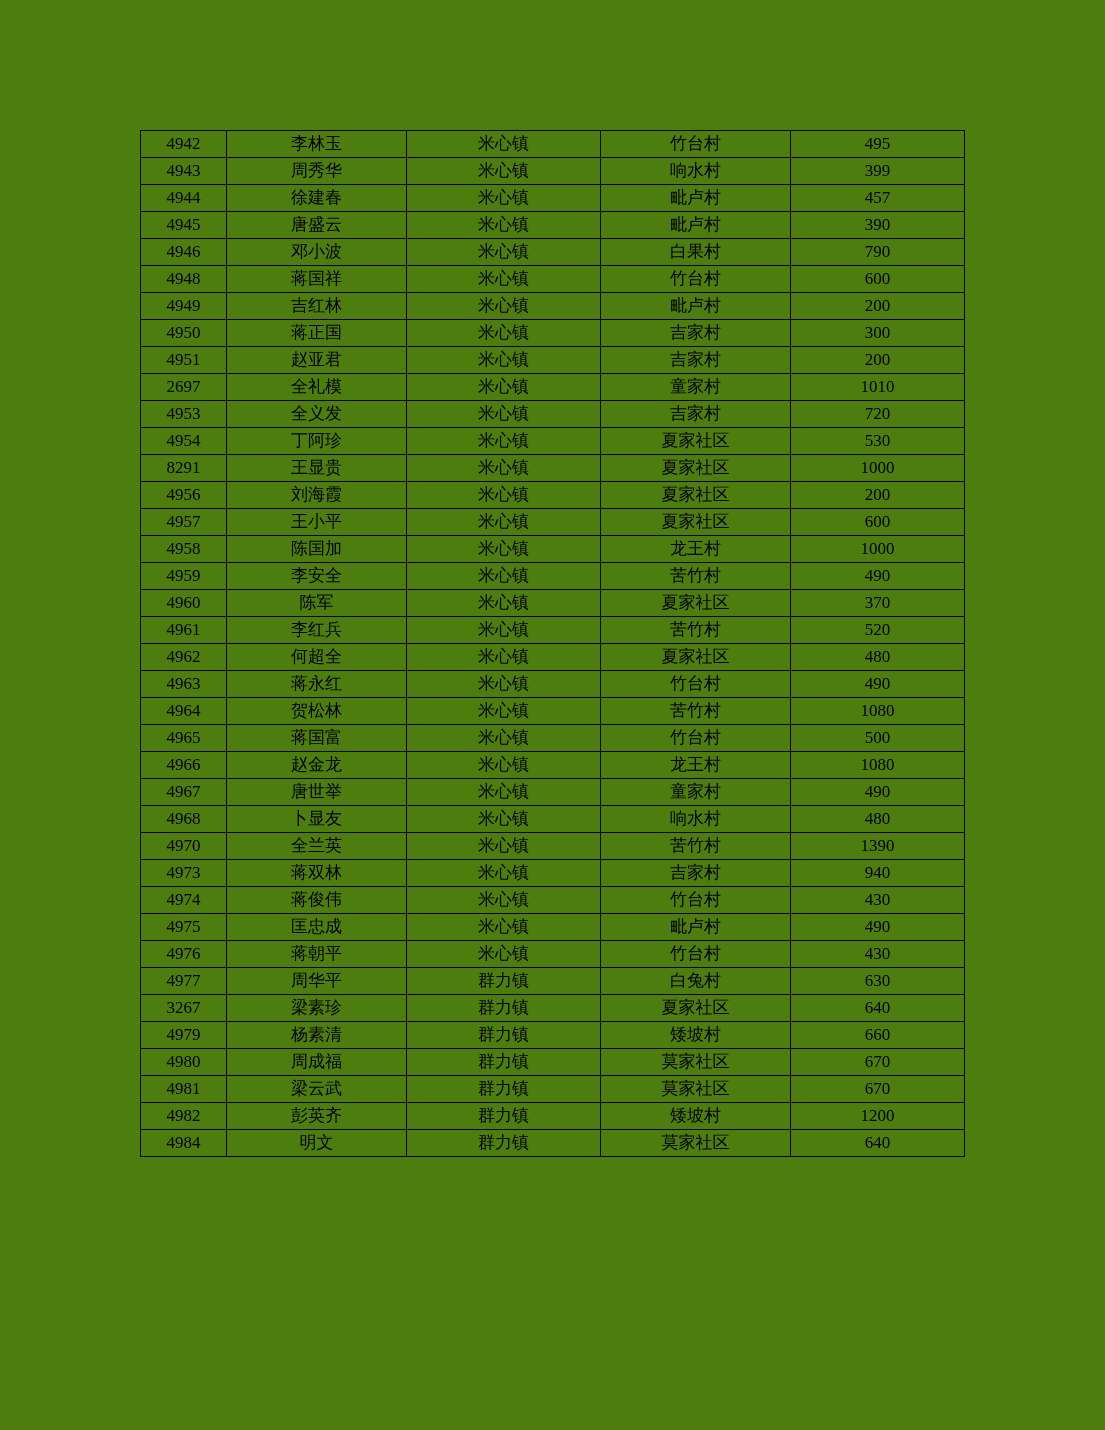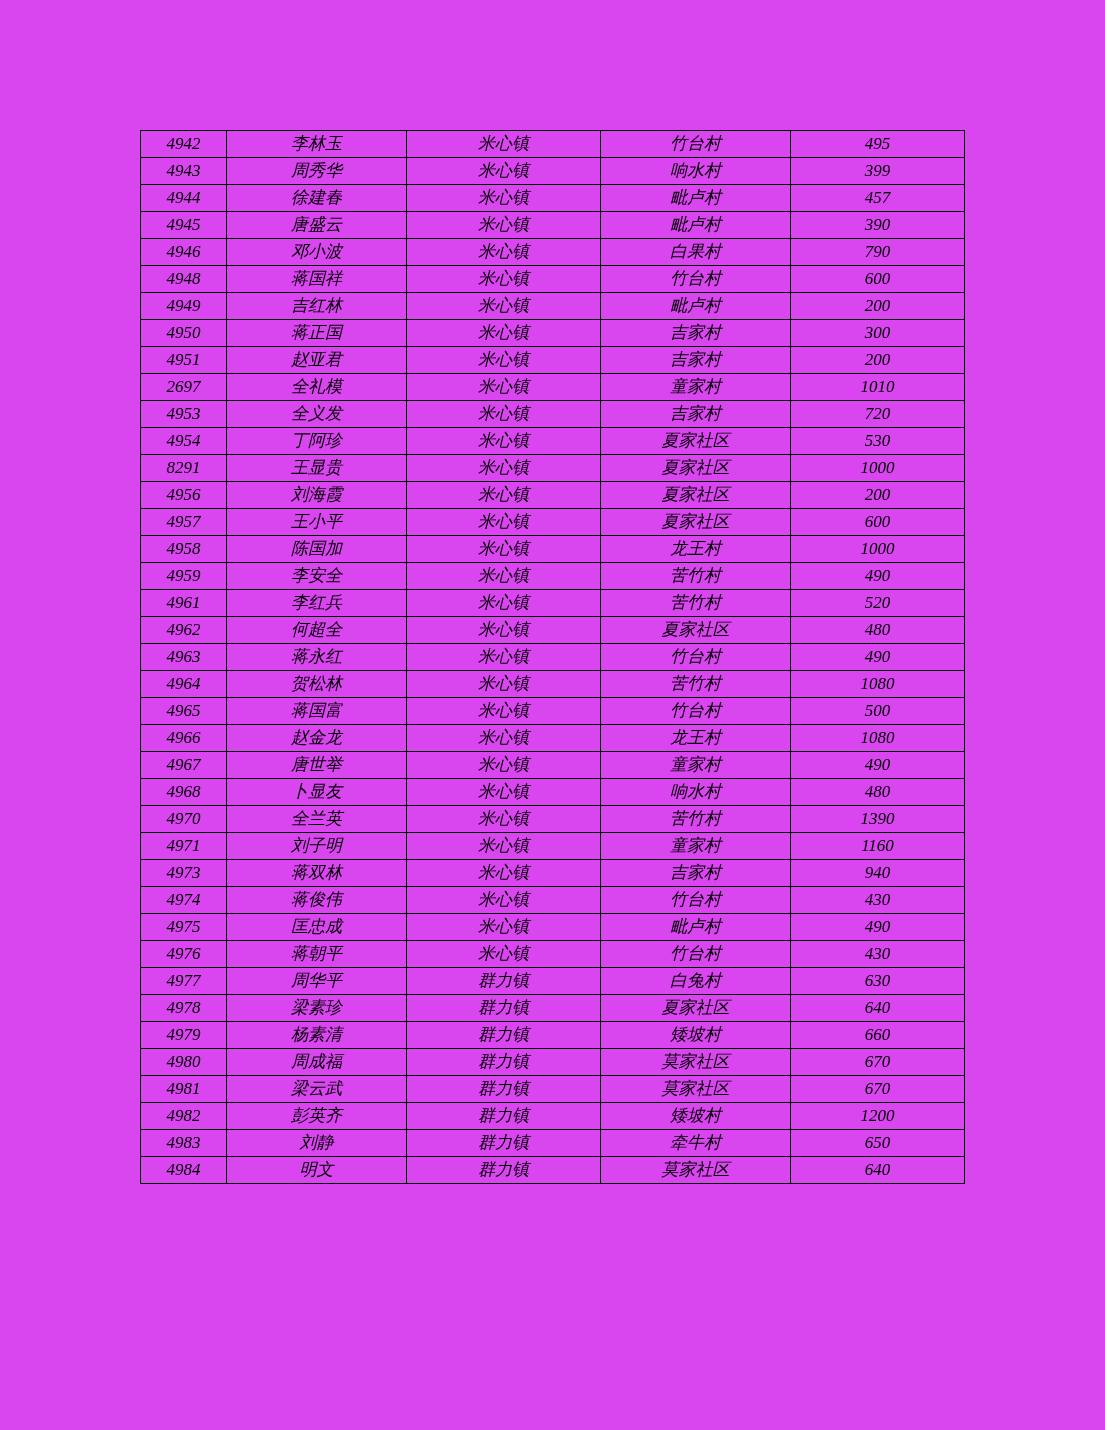--- a/index.html
+++ b/index.html
@@ -13,22 +13,21 @@
     position: relative;
     font-family: "Liberation Serif", "DejaVu Serif", serif;
     color: #000000;
   }
   .page {
     position: absolute;
     left: 0;
     top: 0;
     width: 1105px;
     height: 1430px;
-    background: #d946ef;
-    font-style: italic;
+    background: #4d7c0f;
   }
   table.data-table {
     position: absolute;
     left: 140px;
     top: 130px;
     border-collapse: collapse;
     table-layout: fixed;
     width: 824px;
   }
   table.data-table td {
@@ -174,20 +173,27 @@
           <td>1000</td>
         </tr>
         <tr>
           <td>4959</td>
           <td>李安全</td>
           <td>米心镇</td>
           <td>苦竹村</td>
           <td>490</td>
         </tr>
         <tr>
+          <td>4960</td>
+          <td>陈军</td>
+          <td>米心镇</td>
+          <td>夏家社区</td>
+          <td>370</td>
+        </tr>
+        <tr>
           <td>4961</td>
           <td>李红兵</td>
           <td>米心镇</td>
           <td>苦竹村</td>
           <td>520</td>
         </tr>
         <tr>
           <td>4962</td>
           <td>何超全</td>
           <td>米心镇</td>
@@ -237,27 +243,20 @@
           <td>480</td>
         </tr>
         <tr>
           <td>4970</td>
           <td>全兰英</td>
           <td>米心镇</td>
           <td>苦竹村</td>
           <td>1390</td>
         </tr>
         <tr>
-          <td>4971</td>
-          <td>刘子明</td>
-          <td>米心镇</td>
-          <td>童家村</td>
-          <td>1160</td>
-        </tr>
-        <tr>
           <td>4973</td>
           <td>蒋双林</td>
           <td>米心镇</td>
           <td>吉家村</td>
           <td>940</td>
         </tr>
         <tr>
           <td>4974</td>
           <td>蒋俊伟</td>
           <td>米心镇</td>
@@ -279,21 +278,21 @@
           <td>430</td>
         </tr>
         <tr>
           <td>4977</td>
           <td>周华平</td>
           <td>群力镇</td>
           <td>白兔村</td>
           <td>630</td>
         </tr>
         <tr>
-          <td>4978</td>
+          <td>3267</td>
           <td>梁素珍</td>
           <td>群力镇</td>
           <td>夏家社区</td>
           <td>640</td>
         </tr>
         <tr>
           <td>4979</td>
           <td>杨素清</td>
           <td>群力镇</td>
           <td>矮坡村</td>
@@ -312,27 +311,20 @@
           <td>群力镇</td>
           <td>莫家社区</td>
           <td>670</td>
         </tr>
         <tr>
           <td>4982</td>
           <td>彭英齐</td>
           <td>群力镇</td>
           <td>矮坡村</td>
           <td>1200</td>
-        </tr>
-        <tr>
-          <td>4983</td>
-          <td>刘静</td>
-          <td>群力镇</td>
-          <td>牵牛村</td>
-          <td>650</td>
         </tr>
         <tr>
           <td>4984</td>
           <td>明文</td>
           <td>群力镇</td>
           <td>莫家社区</td>
           <td>640</td>
         </tr>
       </tbody>
   </table>

